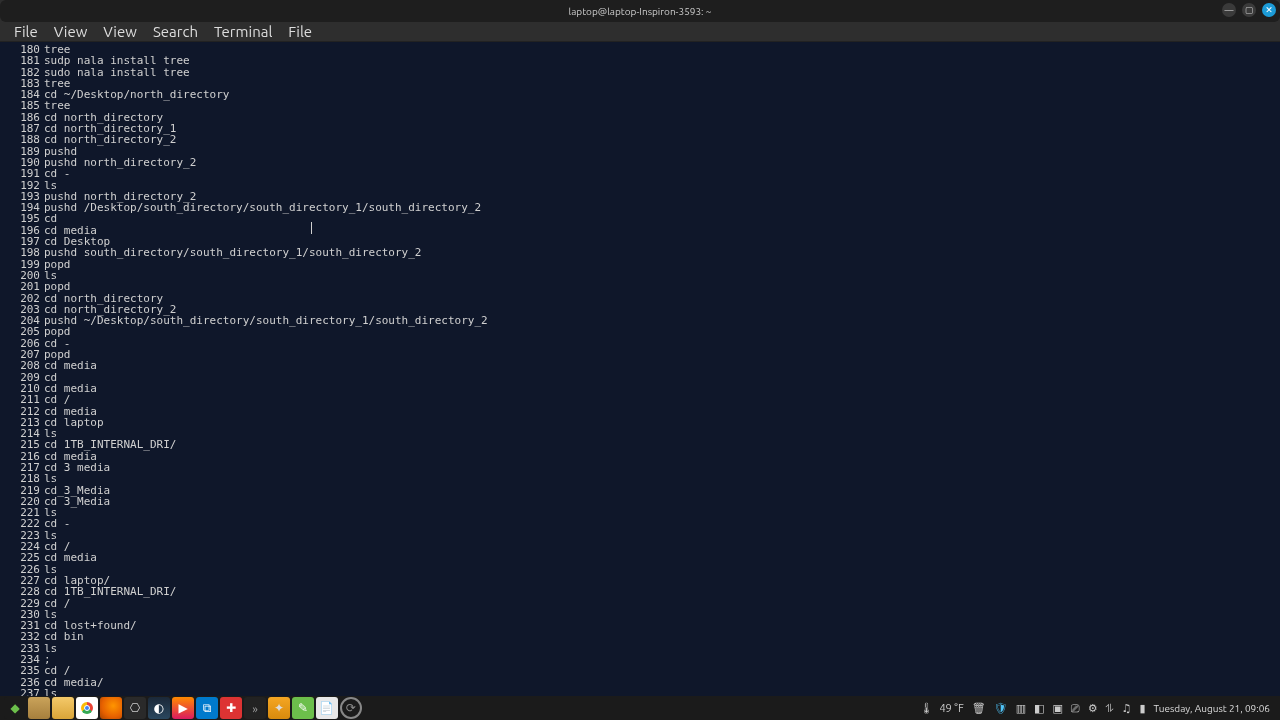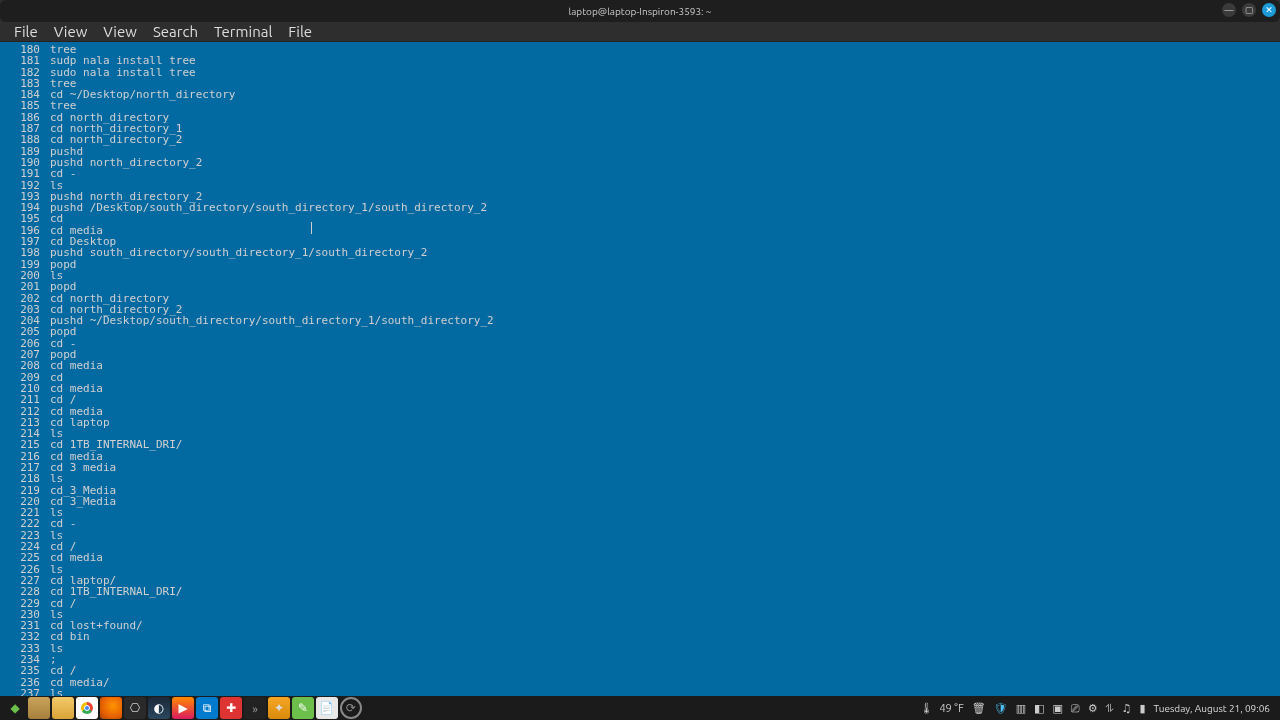--- a/index.html
+++ b/index.html
@@ -34,29 +34,29 @@
 .win-btn.close { background: #1c9bd7; color: #fff; }
 .menubar {
   height: 20px; background: #2e2e2e;
   display: flex; align-items: center; padding: 0 6px;
   font-family: "Ubuntu","DejaVu Sans",sans-serif; font-size: 15px; color: #ddd;
   border-bottom: 1px solid #222;
 }
 .menubar .menu-item { padding: 2px 8px; cursor: pointer; }
 .terminal-area {
   position: absolute; top: 42px; left: 0; right: 0; bottom: 24px;
-  background: #0369a1;
+  background: #0f172a;
   padding: 2px 8px;
   line-height: 11.3px;
   white-space: pre;
   overflow: hidden;
 }
 .term-line { display: flex; }
 .ln { width: 32px; text-align: right; color: #d0d0d0; }
-.cmd { margin-left: 10px; color: #d0d0d0; }
+.cmd { margin-left: 4px; color: #d0d0d0; }
 .cursor-caret {
   position: absolute; width: 1px; height: 12px; background: #d0d0d0;
 }
 .taskbar {
   position: absolute; left: 0; right: 0; bottom: 0; height: 24px;
   background: #1b1b1b;
   display: flex; align-items: center;
   font-family: "Ubuntu","DejaVu Sans",sans-serif; font-size: 10px; color: #ddd;
 }
 .taskbar .left { display: flex; align-items: center; gap: 2px; padding-left: 4px; }

